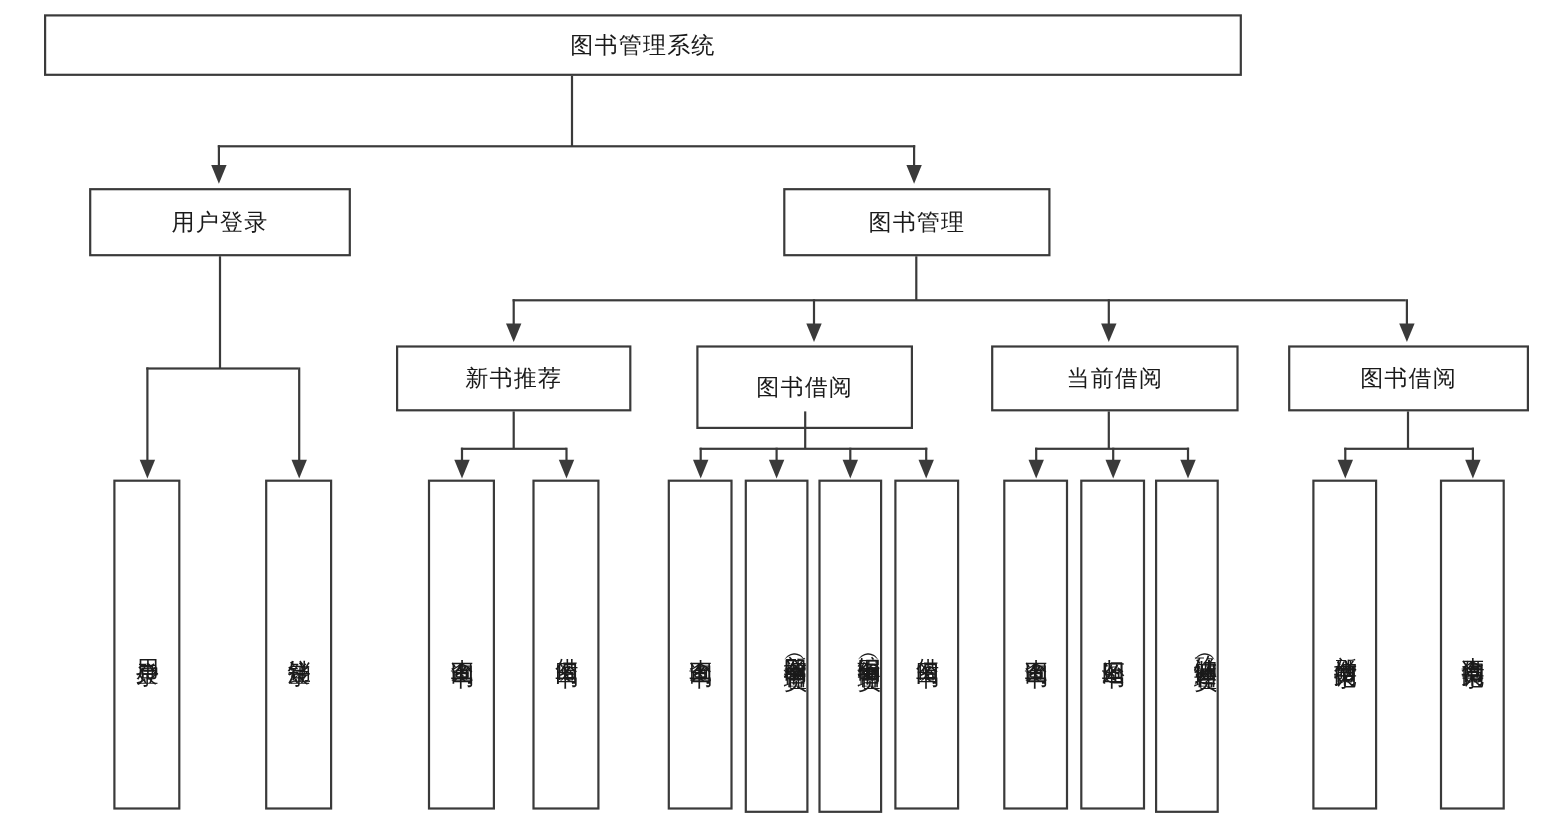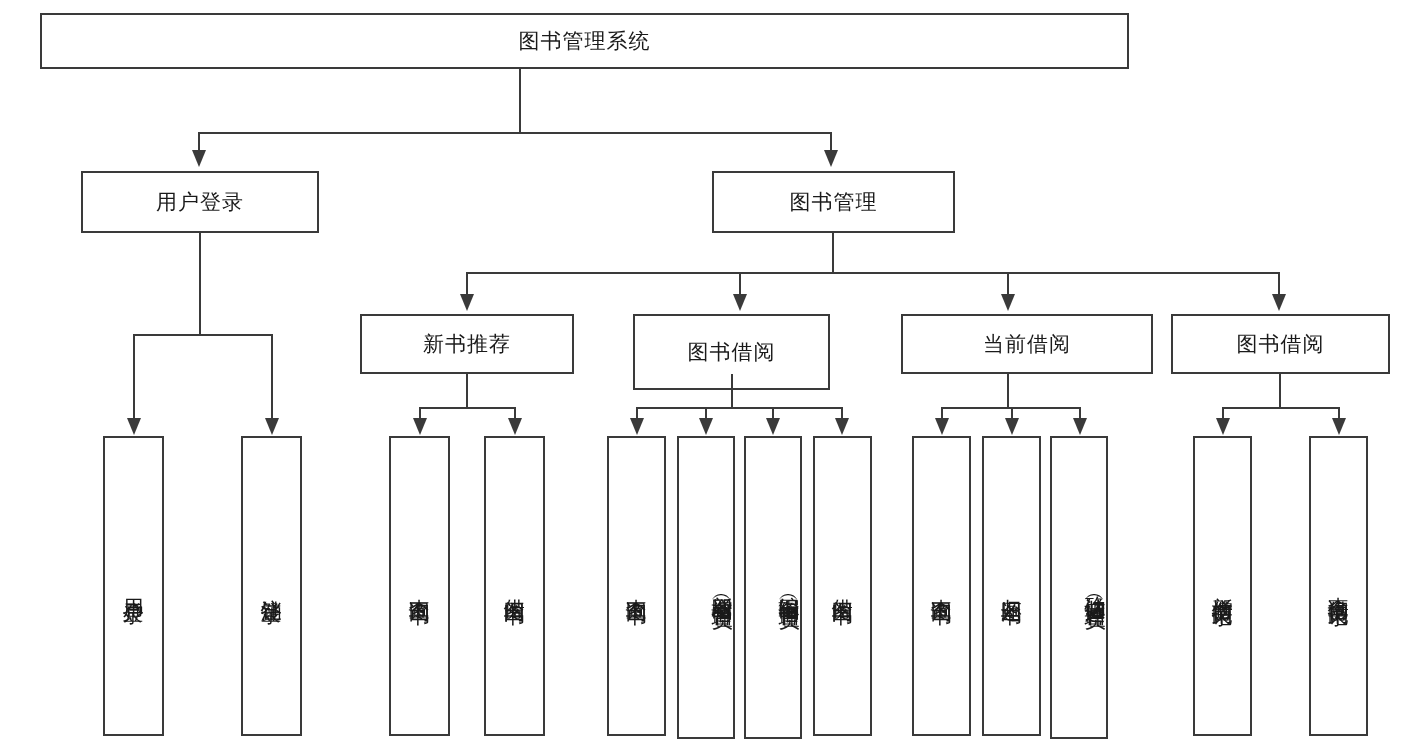--- a/index.html
+++ b/index.html
@@ -104,21 +104,21 @@
   <div class="arrow" style="left:460px; top:294px;"></div>
   <div class="ln vline" style="left:739px; top:272px; height:24px;"></div>
   <div class="arrow" style="left:733px; top:294px;"></div>
   <div class="ln vline" style="left:1007px; top:272px; height:24px;"></div>
   <div class="arrow" style="left:1001px; top:294px;"></div>
   <div class="ln vline" style="left:1278px; top:272px; height:24px;"></div>
   <div class="arrow" style="left:1272px; top:294px;"></div>
 
   <div class="node h" style="left:360px; top:314px; width:214px; height:60px;">新书推荐</div>
   <div class="node h" style="left:633px; top:314px; width:197px; height:76px;">图书借阅</div>
-  <div class="node h" style="left:901px; top:314px; width:252px; height:60px;">当前借阅</div>
+  <div class="node h" style="left:901px; top:314px; width:225px; height:60px;">当前借阅</div>
   <div class="node h" style="left:1171px; top:314px; width:219px; height:60px;">图书借阅</div>
 
   <div class="ln vline" style="left:466px; top:374px; height:34px;"></div>
   <div class="ln hline" style="left:419px; top:407px; width:96px;"></div>
   <div class="ln vline" style="left:419px; top:407px; height:13px;"></div>
   <div class="arrow" style="left:413px; top:418px;"></div>
   <div class="ln vline" style="left:514px; top:407px; height:13px;"></div>
   <div class="arrow" style="left:508px; top:418px;"></div>
 
   <div class="ln vline" style="left:731px; top:374px; height:34px;"></div>

